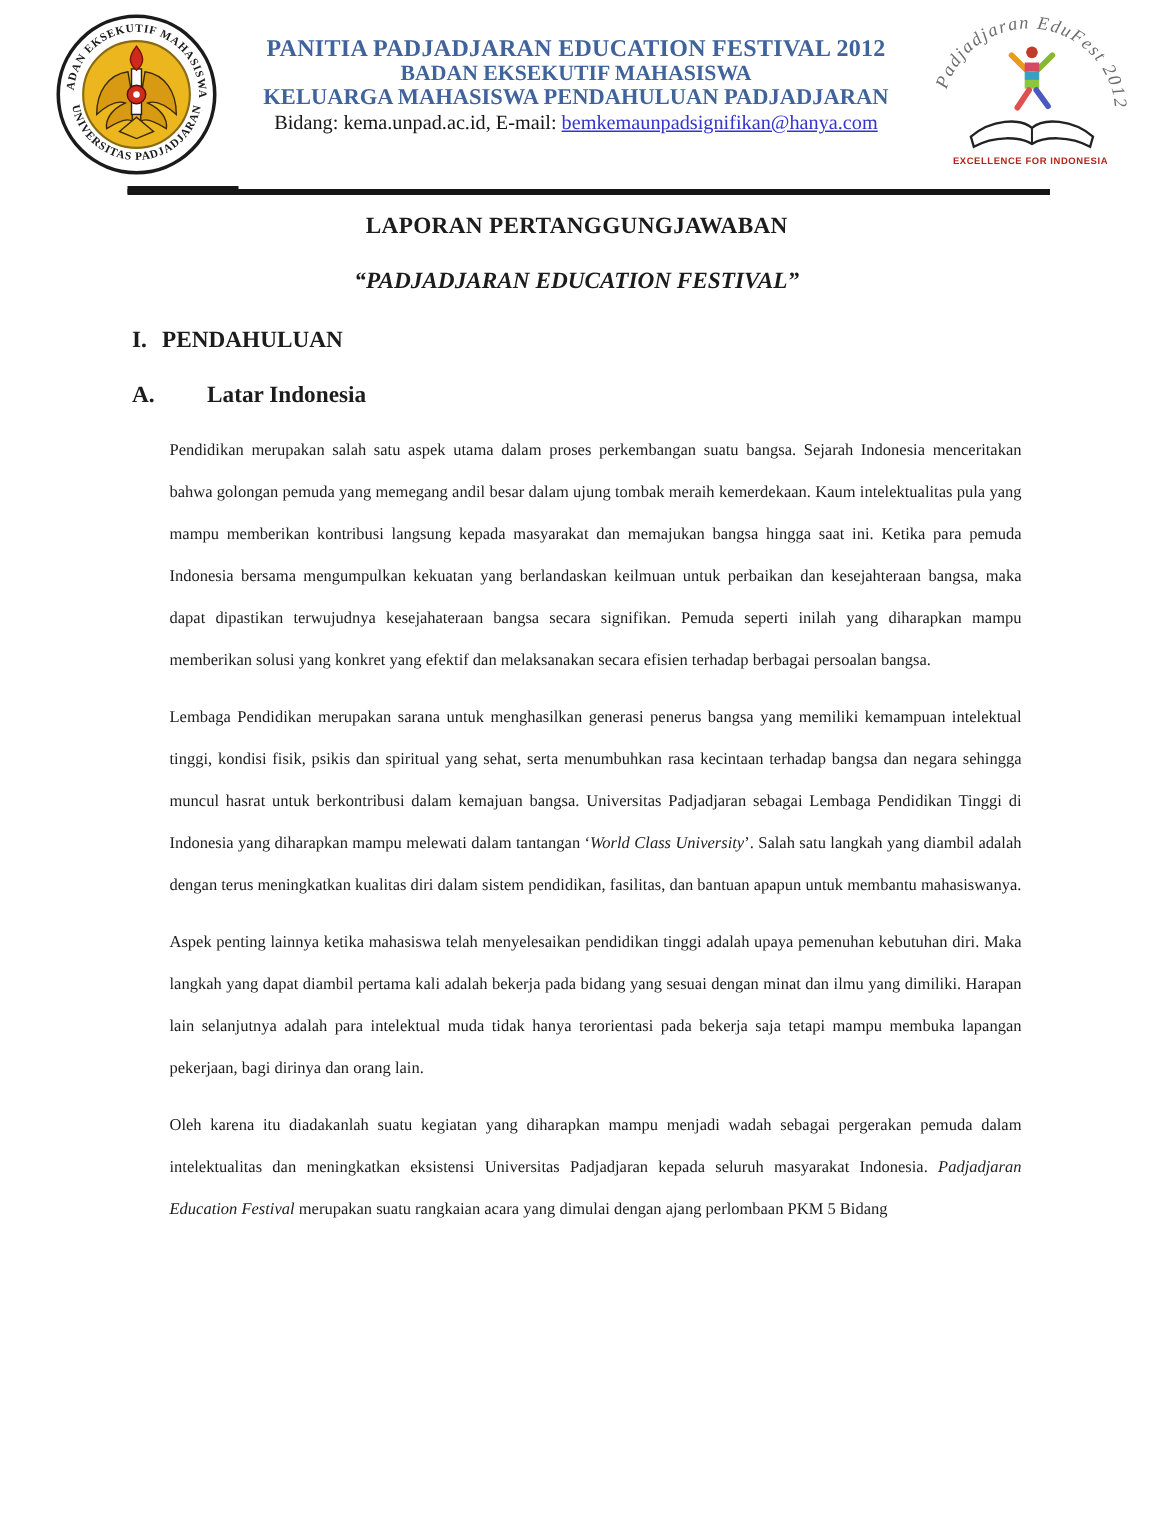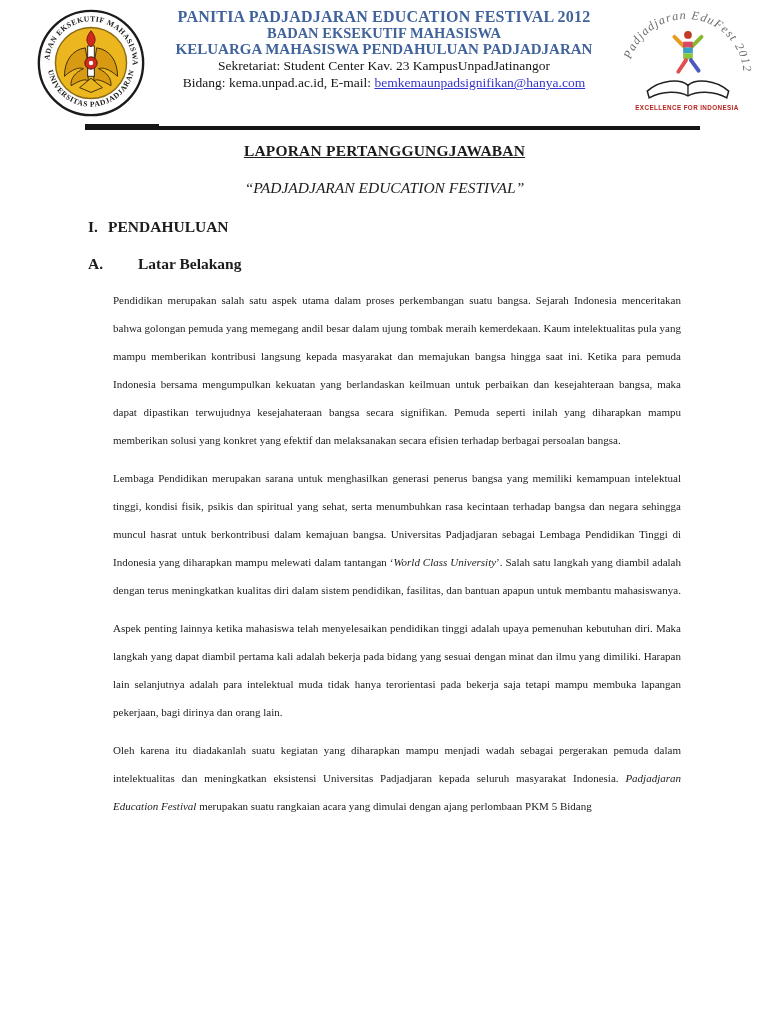--- a/index.html
+++ b/index.html
@@ -11,35 +11,35 @@
   html,body{margin:0;padding:0;background:#e9e9e9;}
   .page{
     position:relative;width:768px;height:1024px;margin:0 auto;
     background:#ffffff;overflow:hidden;
     font-family:"Liberation Serif","DejaVu Serif",serif;color:var(--ink);
   }
   
   .letterhead{position:relative;height:118px;}
   .logo-left{position:absolute;left:36px;top:8px;width:110px;height:110px;}
   .logo-right{position:absolute;right:6px;top:0px;width:150px;height:126px;}
-  .head-text{padding-top:8px;text-align:center;margin:0 158px;}
+  .head-text{padding-top:24px;text-align:center;margin:0 158px;}
   .org1{font-size:16px;line-height:17px;font-weight:bold;color:var(--accent);letter-spacing:.2px;}
   .org2{font-size:14.5px;line-height:16px;font-weight:bold;color:var(--accent);}
   .org3{font-size:15px;line-height:16px;font-weight:bold;color:var(--accent);}
   .addr{font-size:13.5px;line-height:17px;color:#151515;}
   .web{font-size:13.5px;line-height:17px;color:#151515;}
   .email{color:var(--link);text-decoration:underline;cursor:pointer;}
   
   .divider{position:relative;margin:5px 68px 0 85px;height:9px;}
   .divider .bar{position:absolute;left:0;right:0;top:3px;height:4px;background:#161616;}
   .divider .tick{position:absolute;left:0;top:1px;width:74px;height:5px;background:#161616;}
   
   .doc{padding:0 87px 0 88px;}
-  .doc-title{margin:10px 0 0;text-align:center;font-size:15.5px;font-weight:bold;letter-spacing:.2px;text-decoration:underline;}
-  .doc-subtitle{margin:19px 0 0;text-align:center;font-size:15.5px;font-weight:normal;font-style:italic;}
+  .doc-title{margin:10px 0 0;text-align:center;font-size:15.5px;font-weight:bold;letter-spacing:.2px;}
+  .doc-subtitle{margin:19px 0 0;text-align:center;font-size:15.5px;font-weight:bold;font-style:italic;}
   .sec{margin-top:21px;display:flex;font-weight:bold;font-size:15.5px;}
   .sec .sec-num{width:20px;flex:none;}
   .sub{margin-top:19px;display:flex;font-weight:bold;font-size:15.5px;}
   .sub .sub-letter{width:50px;flex:none;}
   .doc p{
     margin:10px 0 0 25px;text-align:justify;
     font-size:11px;line-height:28px;color:var(--ink);
   }
   .doc p:first-of-type{margin-top:13px;}
   
@@ -79,21 +79,20 @@
         <circle cx="58" cy="58" r="6.5" fill="#cf2a1e" stroke="#5c0e08" stroke-width="1"></circle>
         <circle cx="58" cy="58" r="2.3" fill="#ffffff"></circle>
       </g>
       <path d="M46,84 L58,74 L70,84 L58,89 Z" fill="#e9b51f" stroke="#3a2a06" stroke-width="1"></path>
     </svg>
 
     <div class="head-text">
       <div class="org1">PANITIA PADJADJARAN EDUCATION FESTIVAL 2012</div>
       <div class="org2">BADAN EKSEKUTIF MAHASISWA</div>
       <div class="org3">KELUARGA MAHASISWA PENDAHULUAN PADJADJARAN</div>
-      <div class="addr">Sekretariat: Student Center Kav. 23 KampusUnpadJatinangor</div>
       <div class="web"><span>Bidang: kema.unpad.ac.id, E-mail: </span><a class="email">bemkemaunpadsignifikan@hanya.com</a></div>
     </div>
 
     <svg class="logo-right" viewBox="0 0 150 130">
       <defs>
         <path id="arcFest" d="M 15,72 A 59,59 0 1 1 133,86"></path>
       </defs>
       <text class="edufest-arc">
         <textPath href="#arcFest" startOffset="50%" text-anchor="middle">Padjadjaran EduFest 2012</textPath>
       </text>
@@ -126,21 +125,21 @@
     <h1 class="doc-title">LAPORAN PERTANGGUNGJAWABAN</h1>
     <h2 class="doc-subtitle">“PADJADJARAN EDUCATION FESTIVAL”</h2>
 
     <div class="sec">
       <span class="sec-num">I.</span>
       <span>PENDAHULUAN</span>
     </div>
 
     <div class="sub">
       <span class="sub-letter">A.</span>
-      <span>Latar Belakang</span>
+      <span>Latar Indonesia</span>
     </div>
 
     <p><span>Pendidikan merupakan salah satu aspek utama dalam proses perkembangan suatu bangsa. Sejarah Indonesia menceritakan bahwa golongan pemuda yang memegang andil besar dalam ujung tombak meraih kemerdekaan. Kaum intelektualitas pula yang mampu memberikan kontribusi langsung kepada masyarakat dan memajukan bangsa hingga saat ini. Ketika para pemuda Indonesia bersama mengumpulkan kekuatan yang berlandaskan keilmuan untuk perbaikan dan kesejahteraan bangsa, maka dapat dipastikan terwujudnya kesejahateraan bangsa secara signifikan.  Pemuda seperti inilah yang diharapkan mampu memberikan solusi yang konkret yang efektif dan melaksanakan secara efisien terhadap berbagai persoalan bangsa.</span></p>
     <p><span>Lembaga Pendidikan merupakan sarana untuk menghasilkan generasi penerus bangsa yang memiliki kemampuan intelektual tinggi, kondisi fisik, psikis dan spiritual yang sehat, serta menumbuhkan rasa kecintaan terhadap bangsa dan negara sehingga muncul hasrat untuk berkontribusi dalam kemajuan bangsa. Universitas Padjadjaran sebagai Lembaga Pendidikan Tinggi di Indonesia yang diharapkan mampu melewati dalam tantangan ‘</span><span style="font-style: italic;">World Class University</span><span>’. Salah satu langkah yang diambil adalah dengan terus meningkatkan kualitas diri dalam sistem pendidikan, fasilitas, dan bantuan apapun untuk membantu mahasiswanya.</span></p>
     <p><span>Aspek penting lainnya ketika mahasiswa telah menyelesaikan pendidikan tinggi adalah upaya pemenuhan kebutuhan diri. Maka langkah yang dapat diambil pertama kali adalah bekerja pada bidang yang sesuai dengan minat dan ilmu yang dimiliki. Harapan lain selanjutnya adalah para intelektual muda tidak hanya terorientasi pada bekerja saja tetapi mampu membuka lapangan pekerjaan, bagi dirinya dan orang lain.</span></p>
     <p><span>Oleh karena itu diadakanlah suatu kegiatan yang diharapkan mampu menjadi wadah sebagai pergerakan pemuda dalam intelektualitas dan meningkatkan eksistensi Universitas Padjadjaran kepada seluruh masyarakat Indonesia. </span><span style="font-style: italic;">Padjadjaran Education Festival</span><span> merupakan suatu rangkaian acara yang dimulai dengan ajang perlombaan PKM 5 Bidang</span></p>
   </main>
 </div>
 
 </body></html>

